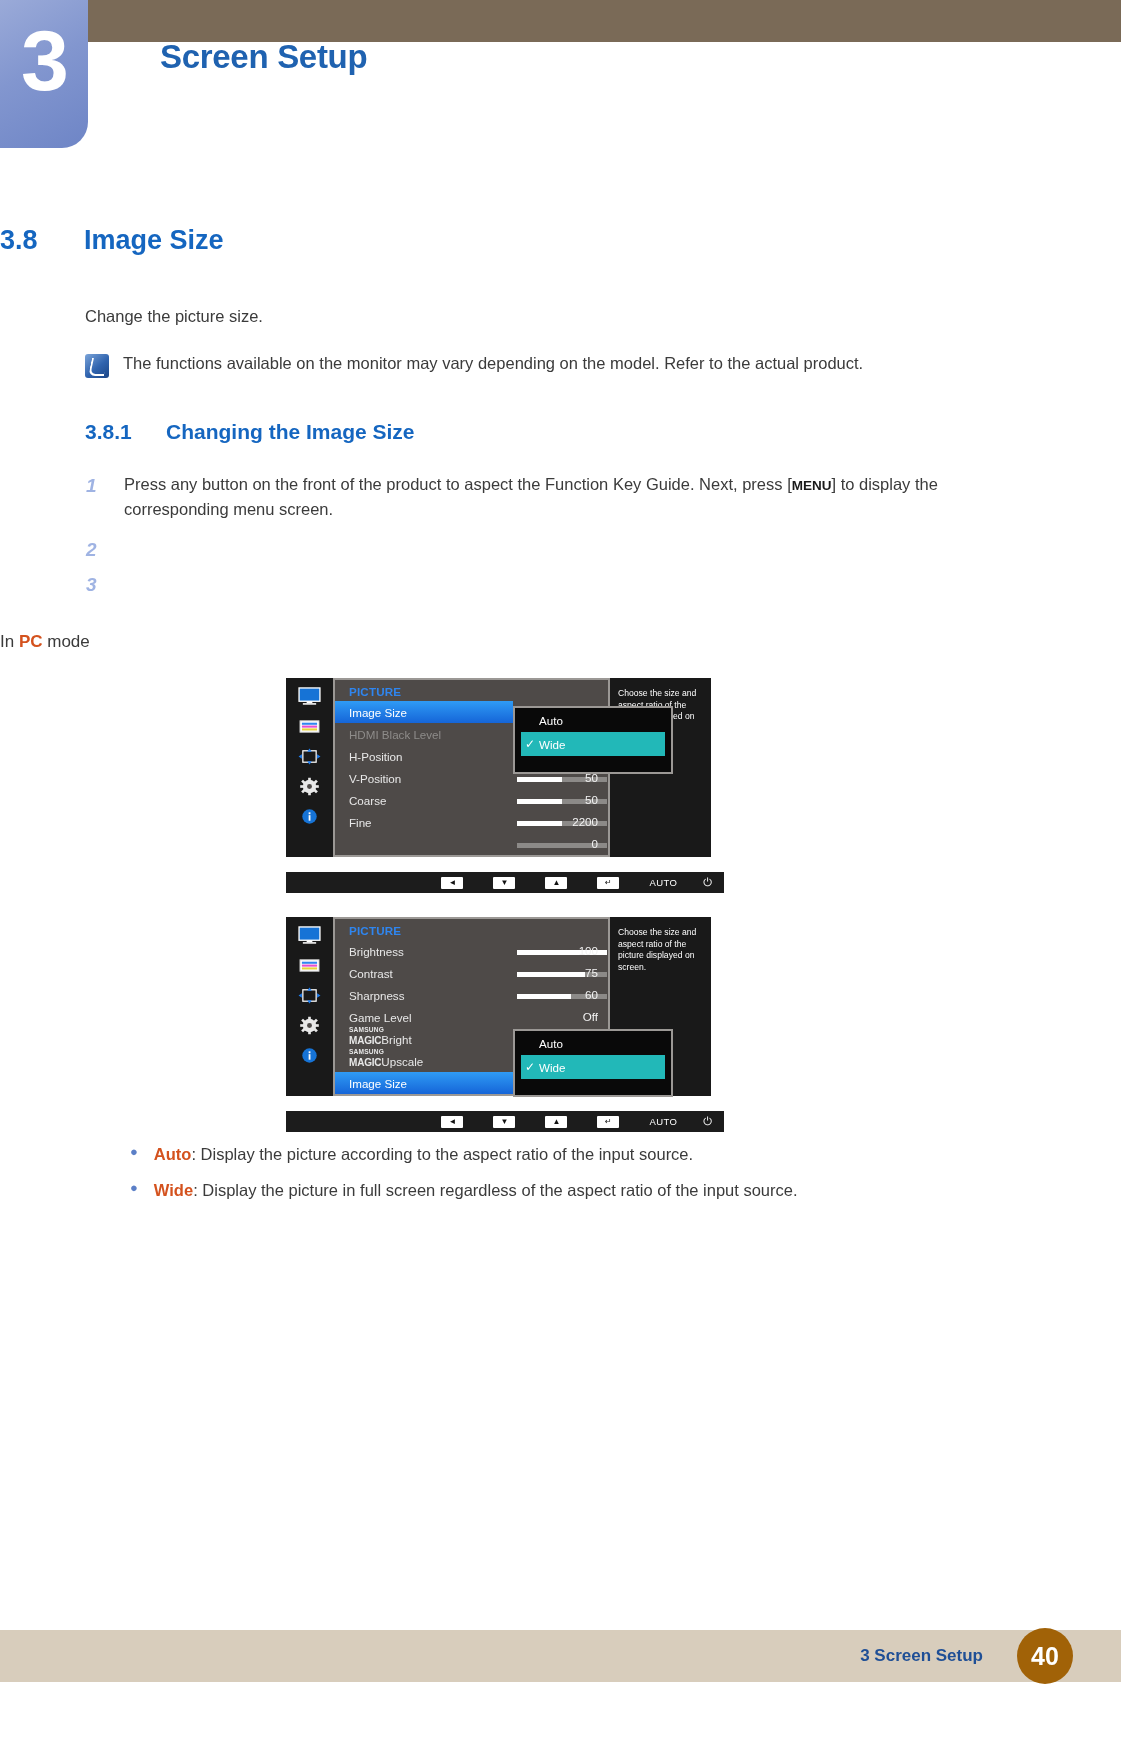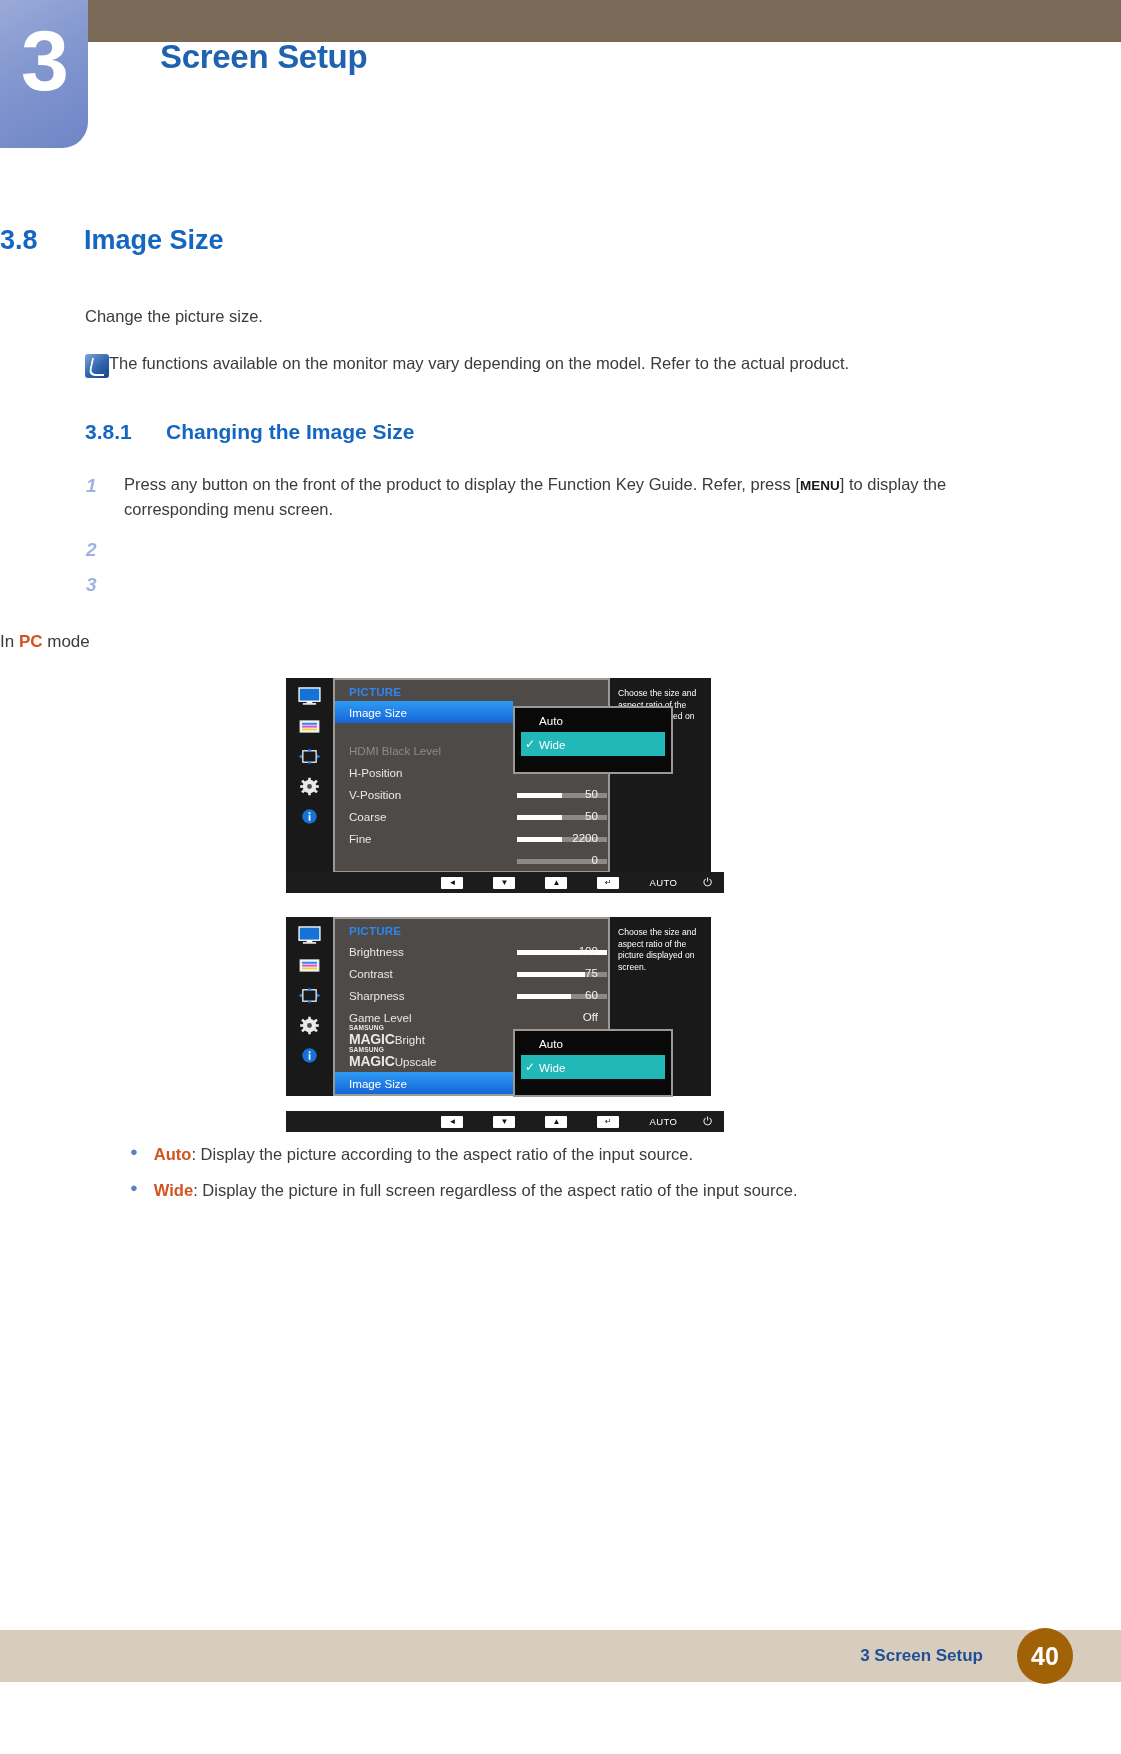--- a/index.html
+++ b/index.html
@@ -20,21 +20,21 @@
 
   
   .sec-num{position:absolute;left:0px;top:225px;width:84px;text-align:left;
     color:#1566c0;font-size:27px;font-weight:700;}
   .sec-title{position:absolute;left:84px;top:225px;color:#1566c0;font-size:27px;font-weight:700;}
 
   .body-text{position:absolute;font-size:16.5px;color:#3b3b3b;line-height:1.45;}
   #intro{left:85px;top:305px;}
 
   
-  .note{position:absolute;left:85px;top:352px;width:900px;display:flex;align-items:flex-start;}
+  .note{position:absolute;left:85px;top:352px;width:900px;display:flex;align-items:flex-start;gap:14px;}
   .note-ico{width:24px;height:24px;flex:0 0 24px;border-radius:3px;margin-top:2px;
     background:linear-gradient(140deg,#7ba4d9 0%,#2f63ae 55%,#1b4585 100%);
     position:relative;overflow:hidden;}
   .note-ico:after{content:"";position:absolute;left:5px;top:4px;width:14px;height:16px;
     border-left:2px solid #ffffff;border-bottom:2px solid #ffffff;transform:skewX(-12deg);
     border-bottom-left-radius:7px;}
   .note-txt{font-size:16.5px;color:#3b3b3b;line-height:1.45;}
 
   .sub-num{position:absolute;left:85px;top:420px;color:#1566c0;font-size:21px;font-weight:700;}
   .sub-title{position:absolute;left:166px;top:420px;color:#1566c0;font-size:21px;font-weight:700;}
@@ -60,31 +60,31 @@
   .osd-side{width:47px;background:#191919;display:flex;flex-direction:column;align-items:center;
     padding-top:8px;gap:9px;box-sizing:border-box;}
   .osd-main{width:277px;background:#4e4a48;border:2px solid #9b9895;box-sizing:border-box;
     position:relative;}
   .osd-help{width:101px;background:#191919;color:#ffffff;font-size:8.6px;line-height:1.34;
     padding:10px 7px 0 8px;box-sizing:border-box;}
 
   .osd-cat{color:#2f86f0;font-size:11.6px;font-weight:700;padding:5px 0 3px 14px;letter-spacing:.2px;}
   .row{height:22px;display:flex;align-items:center;padding-left:14px;position:relative;
     color:#e8e8e8;font-size:11.6px;box-sizing:border-box;}
-  .row.dim{color:#8e8c8a;margin-top:16px;}
+  .row.dim{color:#8e8c8a;}
   .row.sel{background:linear-gradient(180deg,#2f9bf5 0%,#1565d8 100%);width:178px;color:#ffffff;}
   .row .lab{white-space:nowrap;}
   .bar{position:absolute;left:182px;top:10px;width:90px;height:5px;background:#8c8a88;}
   .bar i{display:block;height:5px;background:#ffffff;}
   .val{position:absolute;right:10px;top:4px;font-size:11.6px;color:#f2f2f2;}
 
   
   .magic{display:inline-block;position:relative;white-space:nowrap;line-height:1;}
   .magic .s{position:absolute;left:0;top:-7px;font-size:6.6px;letter-spacing:.2px;font-weight:700;}
-  .magic .m{font-size:14px;font-weight:700;letter-spacing:-.2px;}
+  .magic .m{font-size:10px;font-weight:700;letter-spacing:-.2px;}
 
   
   .pop{position:absolute;background:#090909;border:2px solid #9b9895;box-sizing:border-box;}
   .pop .opt{height:24px;display:flex;align-items:center;color:#ffffff;font-size:11.6px;
     padding-left:10px;box-sizing:border-box;}
   .pop .opt.on{background:#22b8b8;margin:0 6px;padding-left:4px;}
   .chk{display:inline-block;width:14px;font-size:12px;}
 
   
   .osdbar{position:absolute;height:21px;background:#1c1c1c;display:flex;align-items:center;
@@ -128,21 +128,21 @@
 <div class="note">
   <span class="note-ico"></span>
   <span class="note-txt">The functions available on the monitor may vary depending on the model. Refer to the actual product.</span>
 </div>
 
 <div class="sub-num">3.8.1</div>
 <div class="sub-title">Changing the Image Size</div>
 
 <div class="step" id="step1">
   <span class="step-n">1</span>
-  <span class="step-t"><span>Press any button on the front of the product to display the Function Key Guide. Refer, press [</span><span class="kbd">MENU</span><span>] to display the corresponding menu screen.</span></span>
+  <span class="step-t"><span>Press any button on the front of the product to aspect the Function Key Guide. Next, press [</span><span class="kbd">MENU</span><span>] to display the corresponding menu screen.</span></span>
 </div>
 <div class="step" id="step2">
   <span class="step-n">2</span>
 </div>
 <div class="step" id="step3">
   <span class="step-n">3</span>
 </div>
 
 <div class="pcmode">
   <span>In </span><span class="kw">PC</span><span> mode</span>

